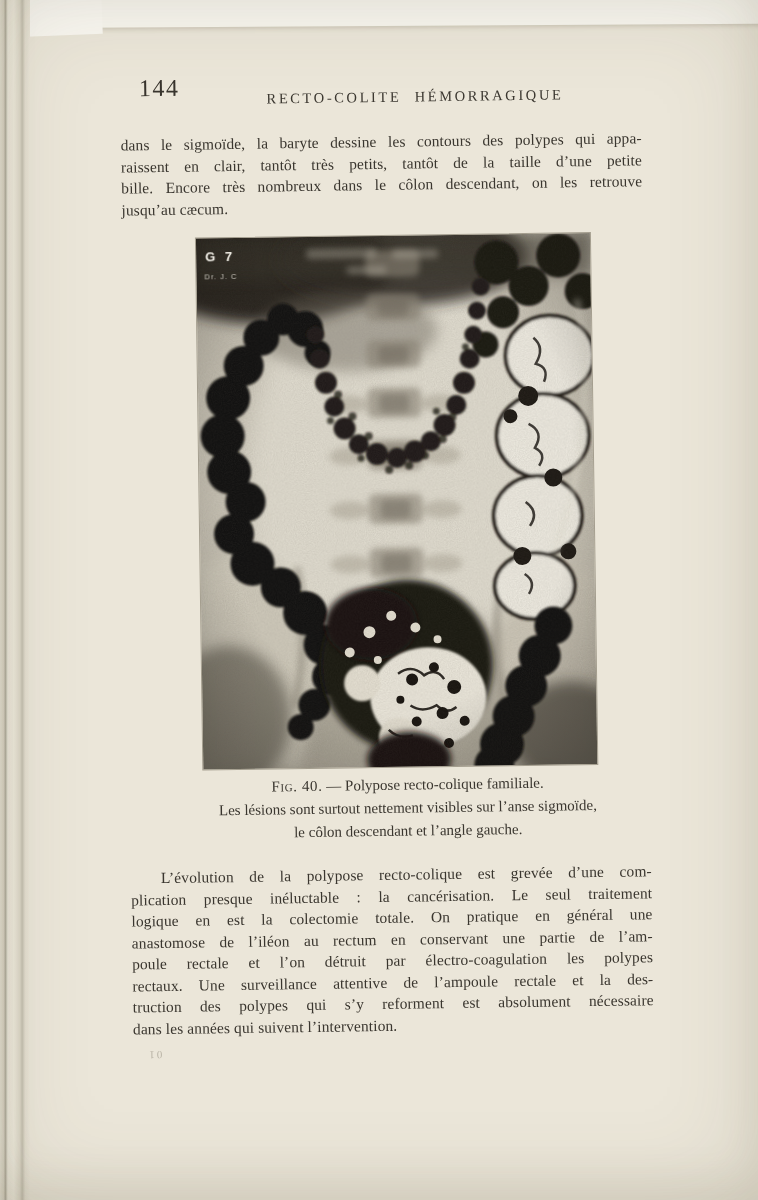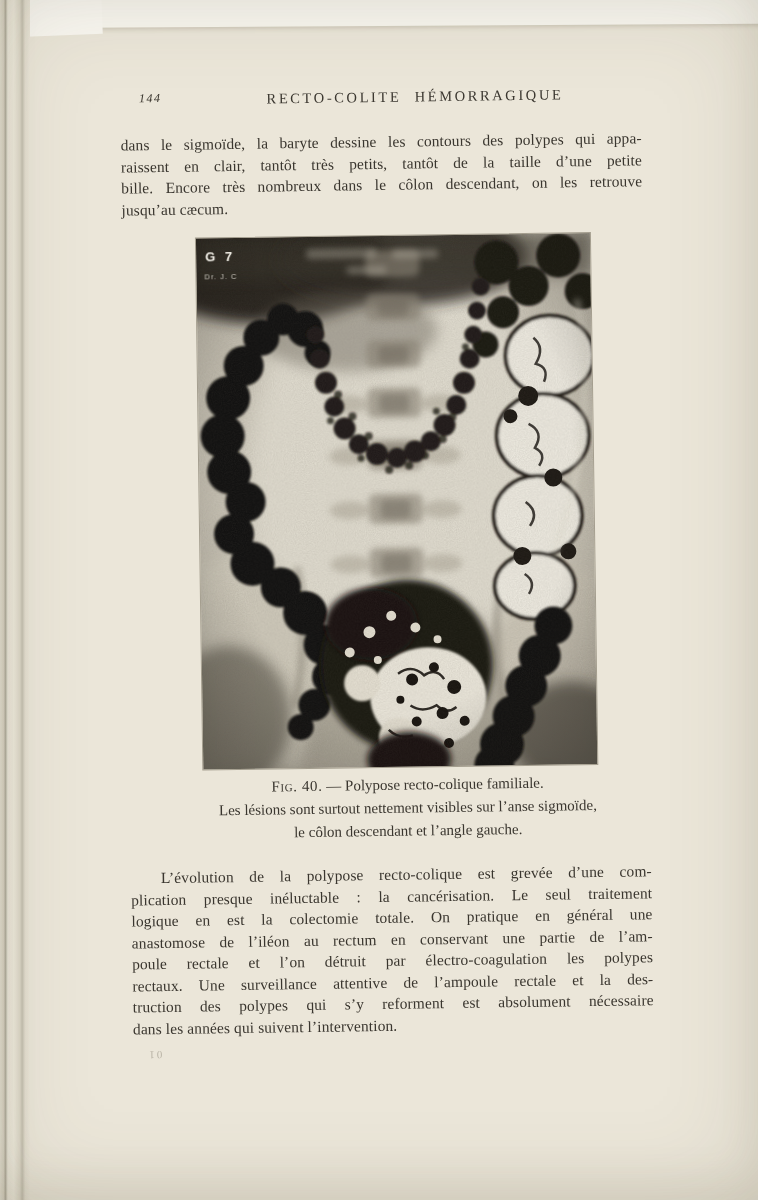--- a/index.html
+++ b/index.html
@@ -13,21 +13,21 @@
   .corner{position:absolute;top:-6px;left:-8px;width:110px;height:42px;background:#faf8f2;
     transform:rotate(-2.2deg);}
   .left-edge{position:absolute;top:0;bottom:0;left:0;width:30px;
     background:linear-gradient(90deg,
       #e6e2d4 0%, #d9d4c5 12%, #b4afa0 18%, #ece8db 26%,
       #f0ecdf 46%, #ded9ca 66%, #c6c1b2 74%, #e4dfd1 84%, #ebe6d9 100%);}
   .vignette{position:absolute;inset:0;pointer-events:none;
     box-shadow:inset 0 0 95px rgba(95,85,62,.16), inset 0 -18px 40px rgba(95,85,62,.10);}
   .page-content{position:absolute;inset:0;color:#38342d;
     transform:rotate(-0.8deg);transform-origin:379px 600px;}
-  .page-number{position:absolute;left:146px;top:88px;font-size:12px;letter-spacing:1.5px;font-style:italic;}
+  .page-number{position:absolute;left:146px;top:72px;font-size:24px;letter-spacing:1.5px;}
   .running-title{position:absolute;left:92px;top:89px;width:660px;text-align:center;
     font-size:14.5px;letter-spacing:2.6px;word-spacing:7px;color:#3b3730;}
   .para{position:absolute;left:127px;width:521px;font-size:15.5px;line-height:21.5px;
     letter-spacing:.1px;color:#3a362f;}
   .para1{top:131px;}
   .para2{top:864px;}
   .line{text-align:left;}
   .j{text-align:justify;text-align-last:justify;}
   .indent{text-indent:30px;}
   .figure{position:absolute;left:201px;top:236px;width:394px;height:531px;

